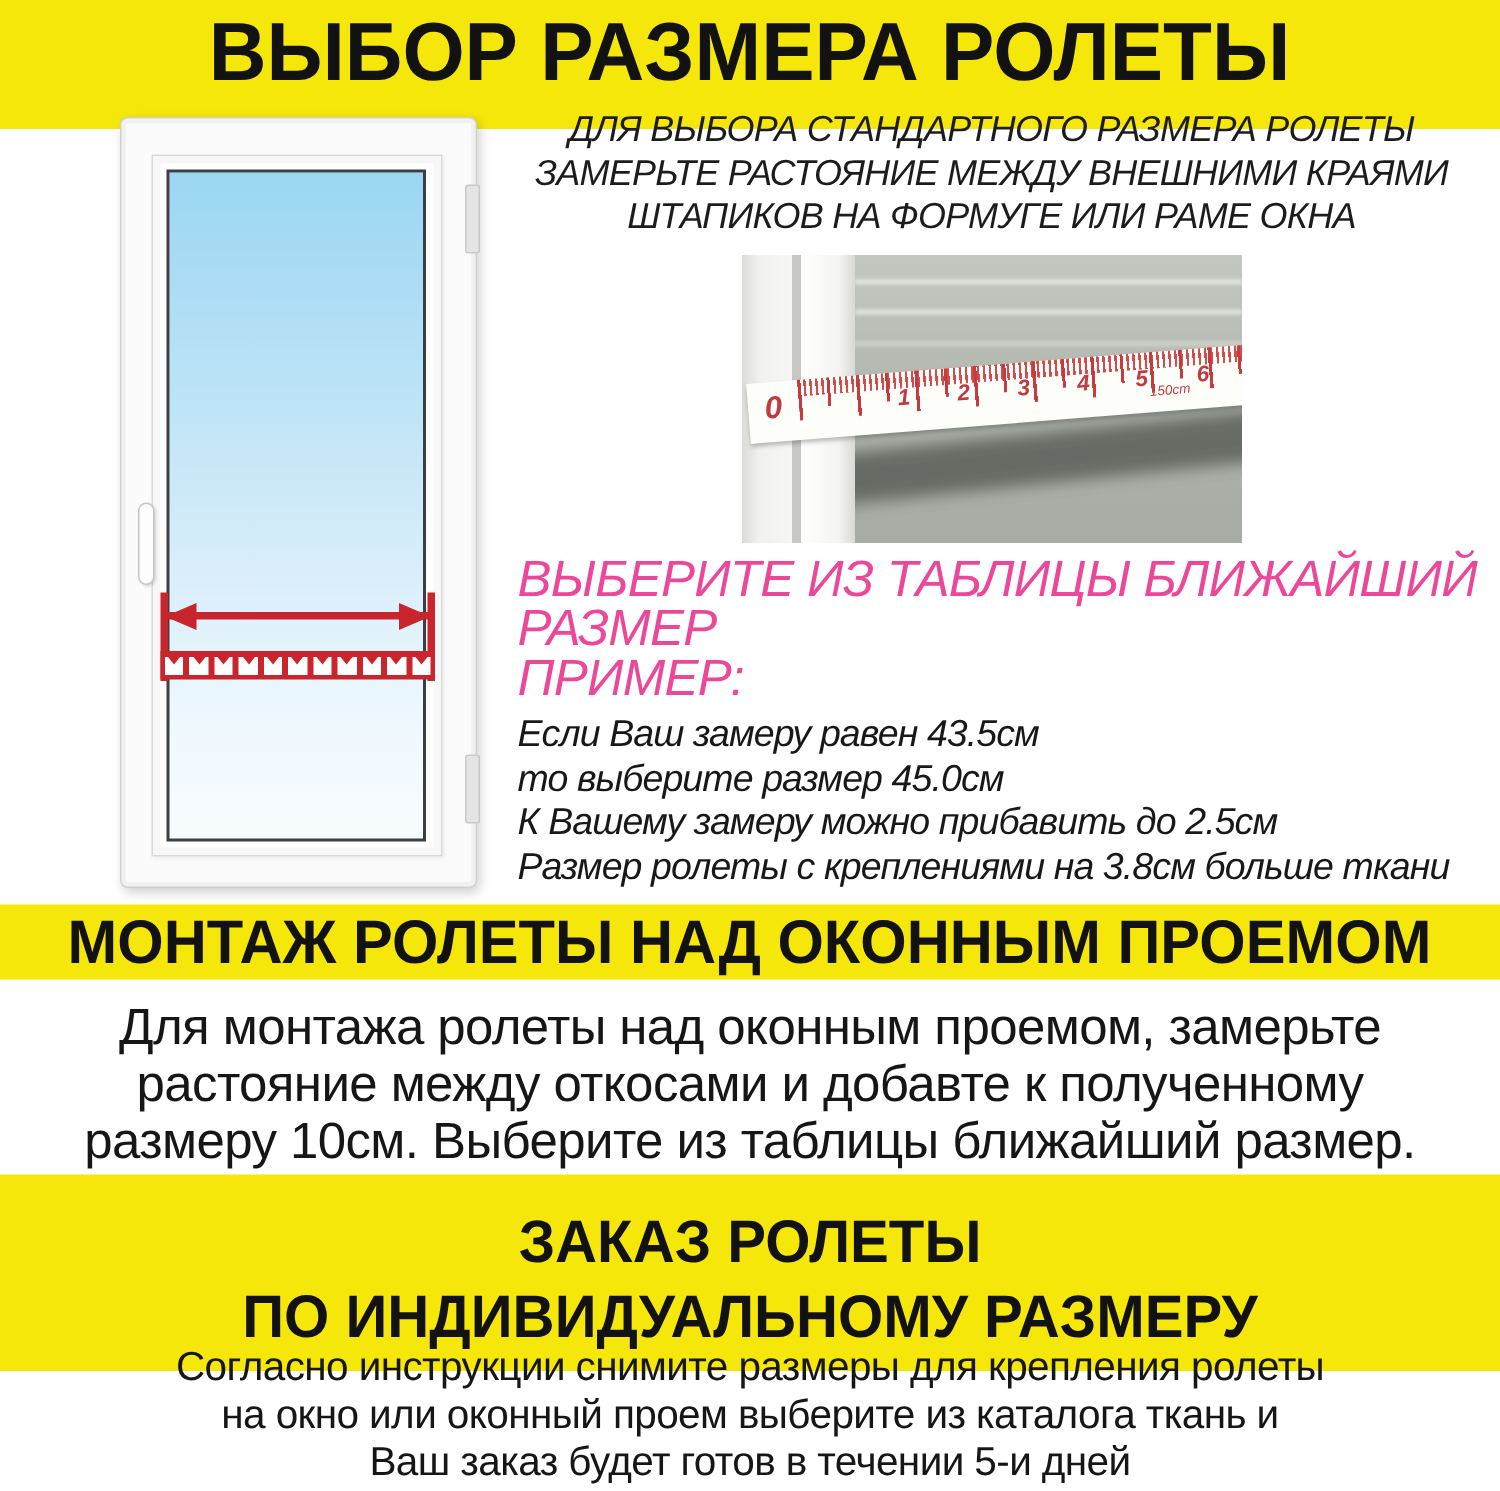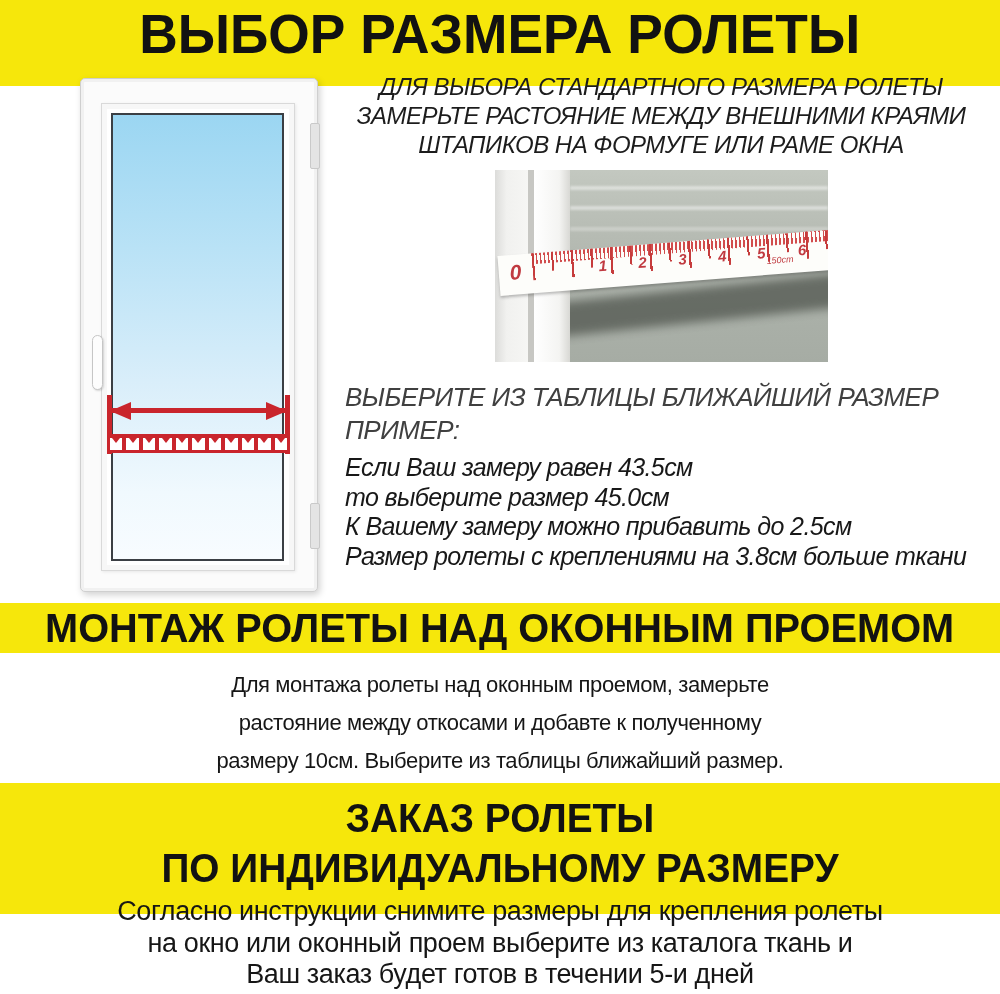--- a/index.html
+++ b/index.html
@@ -8,25 +8,25 @@
     position:relative; width:1000px; height:994px; margin:0 auto;
     background:#ffffff; overflow:hidden;
     font-family:"Liberation Sans", sans-serif; color:#121212;
   }
   
   .ybar { position:absolute; left:0; width:1000px; background:#F6E70B; text-align:center; }
   .ybar-top { top:0; height:86px; }
   .ybar-top .ttl { font-size:55px; font-weight:bold; line-height:68px; letter-spacing:0px; display:inline-block; transform:scaleX(.97); }
   .ybar-mount { top:603px; height:50px; }
   .ybar-mount .ttl { font-size:41px; font-weight:bold; line-height:50px; display:inline-block; transform:scaleX(.97); }
-  .ybar-order { top:783px; height:131px; padding-top:10px; }
+  .ybar-order { top:783px; height:131px; padding-top:20px; }
   .ybar-order .tline { font-size:40px; font-weight:bold; line-height:50px; transform:scaleX(.97); }
   
   .para { position:absolute; left:0; width:1000px; text-align:center; color:#161616; }
-  .para-mount { top:658px; font-size:22px; line-height:38px; padding-top:8px; letter-spacing:-0.4px; }
+  .para-mount { top:658px; font-size:34px; line-height:38px; padding-top:8px; letter-spacing:-0.4px; }
   .para-order { top:886px; font-size:27px; line-height:31.5px; padding-top:10px; letter-spacing:-0.4px; }
   
   .measure { position:absolute; top:68px; left:0; width:1000px; height:535px;font-style:italic; }
   
   .win { position:absolute; left:80px; top:10px; width:238px; height:514px;
          background:#fbfbfb; border:1px solid #cfcfcf; border-radius:5px;
          box-shadow:2px 3px 7px rgba(0,0,0,.18), inset 0 0 0 3px #f1f1f1; }
   .win-sash { position:absolute; left:20px; top:24px; width:194px; height:468px;
          background:#ffffff; border:1px solid #d9d9d9;
          box-shadow:inset 0 0 0 5px #f7f7f7, 1px 1px 3px rgba(0,0,0,.08); }
@@ -75,21 +75,21 @@
   .ticks-half { position:absolute; left:34px; right:0; top:0; height:19px;
          background:repeating-linear-gradient(90deg,#c63c3c 0 2px,transparent 2px 19.6px); }
   .ticks-cm { position:absolute; left:34px; right:0; top:0; height:27px;
          background:repeating-linear-gradient(90deg,#c63c3c 0 2.2px,transparent 2.2px 39.2px); }
   .tn { position:absolute; top:9px; color:#c03a40; font-size:15px; font-weight:bold; }
   .tn-0 { left:11px; top:6px; font-size:21px; }
   .tn-1 { left:100px; } .tn-2 { left:140px; } .tn-3 { left:180px; }
   .tn-4 { left:220px; } .tn-5 { left:259px; } .tn-6 { left:300px; }
   .tn-unit { position:absolute; left:268px; top:21px; color:#c03a40; font-size:9px; font-weight:normal; }
   
-  .tbl-head { margin-top:19px; padding-left:15px; font-size:26px; line-height:33px; letter-spacing:-0.5px; color:#404040; }
+  .tbl-head { margin-top:8px; padding-left:15px; font-size:34px; line-height:33px; letter-spacing:-0.5px; color:#ec4899; }
   .examples { margin-top:6px; padding-left:15px; font-size:25px; line-height:29.6px; letter-spacing:-0.6px; color:#181818; }
 </style>
 </head>
 <body>
 
 <div class="page">
 
   <header class="ybar ybar-top">
     <span class="ttl">ВЫБОР РАЗМЕРА РОЛЕТЫ</span>
   </header>

